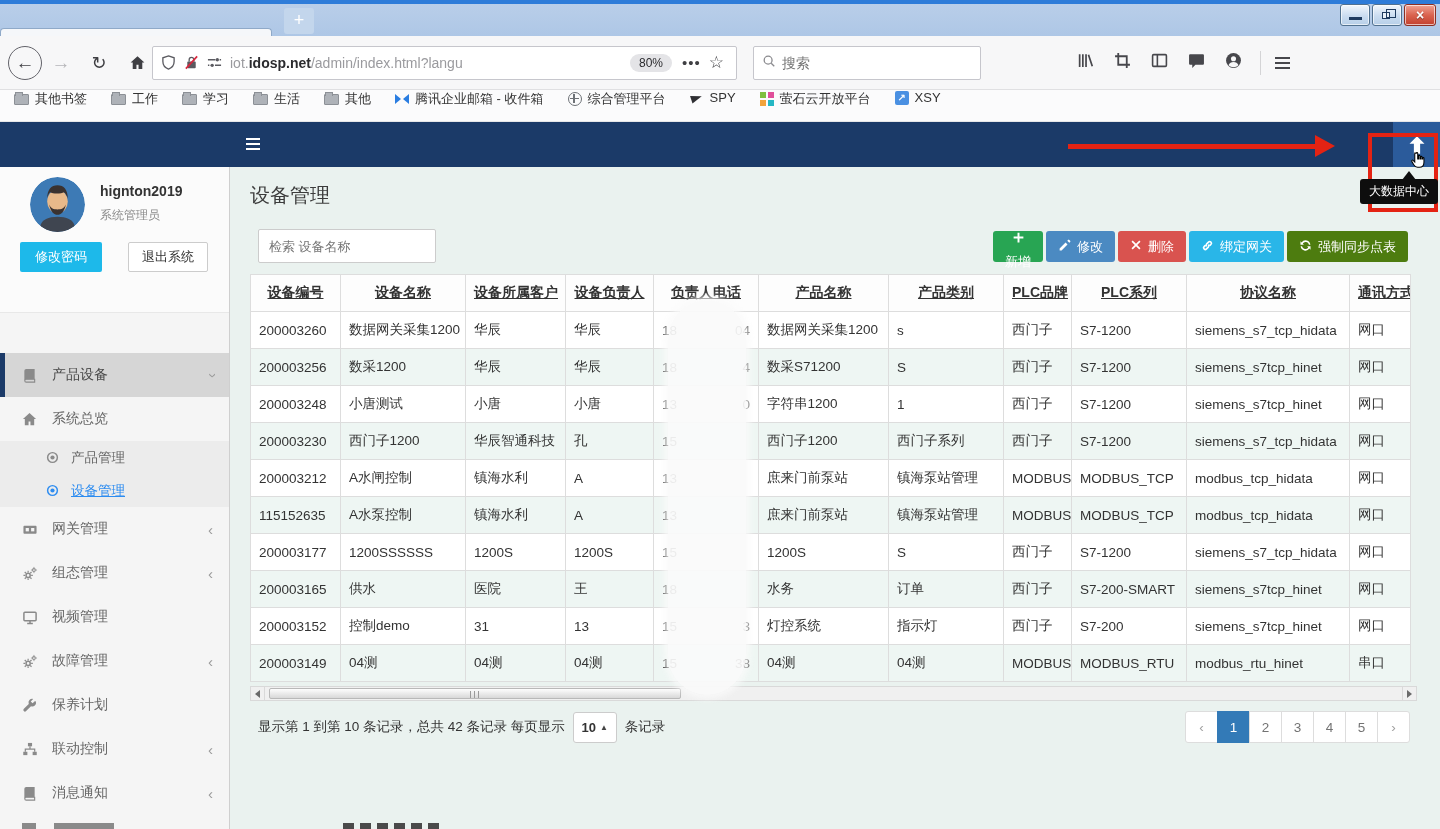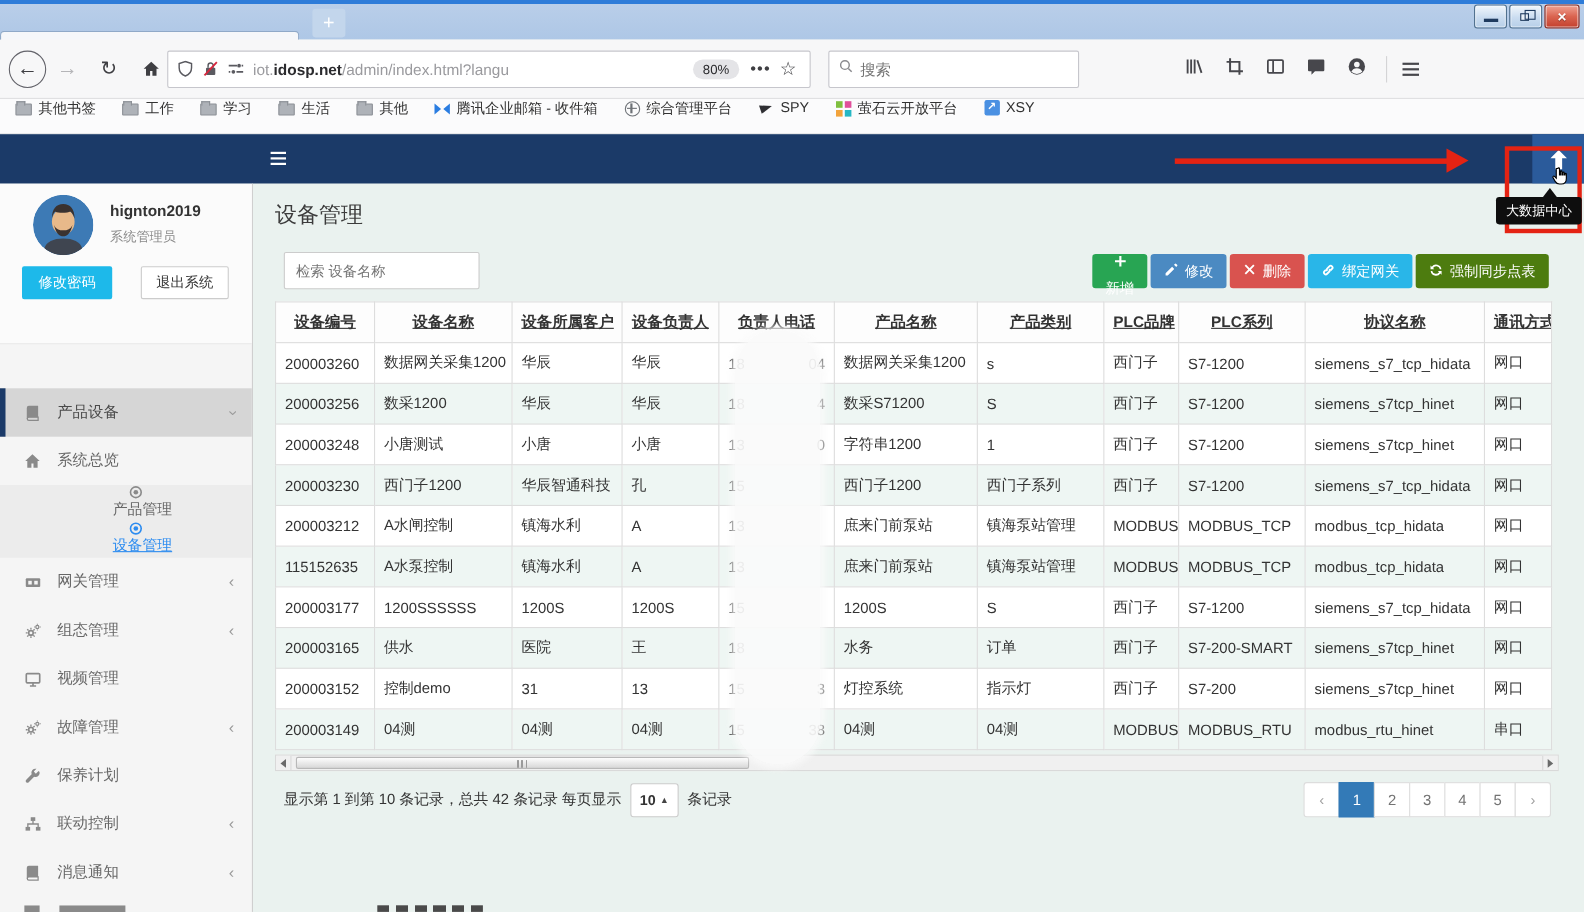--- a/index.html
+++ b/index.html
@@ -88,21 +88,21 @@
   .u-role { position:absolute; left:100px; top:40px; font-size:12px; color:#8a8a8a; }
   .btn-pass { position:absolute; left:20px; top:75px; width:82px; height:30px; background:#1db9ea; color:#fff; border:none; font-size:13px; border-radius:2px; }
   .btn-logout { position:absolute; left:128px; top:75px; width:80px; height:30px; background:#fff; color:#333; border:1px solid #ccc; font-size:13px; border-radius:2px; }
   .menu { margin-top:40px; }
   .menu-item { height:44px; display:flex; align-items:center; padding:0 16px 0 22px; font-size:14px; color:#676767; position:relative; }
   .menu-item .mi-icon { width:18px; margin-right:12px; color:#8a8a8a; display:flex; }
   .menu-item .chev { margin-left:auto; font-size:15px; color:#9a9a9a; }
   .chev.down { display:inline-block; transform:rotate(-90deg); }
   .menu-item.parent-active { background:#d6d6d6; border-left:5px solid #1b3a68; padding-left:17px; color:#4a4a4a; }
   .submenu { background:#ececec; }
-  .submenu .menu-item { height:33px; padding-left:46px; font-size:13.5px;flex-direction:column; }
+  .submenu .menu-item { height:33px; padding-left:46px; font-size:13.5px; }
   .submenu .menu-item .mi-icon { width:15px; margin-right:10px; }
   .submenu .menu-item.active { color:#2d8cf0; }
   .submenu .menu-item.active .mi-label { text-decoration:underline; }
   .submenu .menu-item.active .mi-icon { color:#2d8cf0; }
   .partial-item { position:absolute; bottom:0; left:22px; width:160px; height:6px; overflow:hidden; }
   .partial-item span { display:inline-block; height:12px; background:#8a8a8a; vertical-align:top; }
 
   
   .main { position:absolute; top:45px; left:230px; width:1210px; bottom:0; background:#eaf2ef; overflow:hidden; }
   .page-title { position:absolute; left:20px; top:15px; font-size:20px; color:#3c3c3c; }

